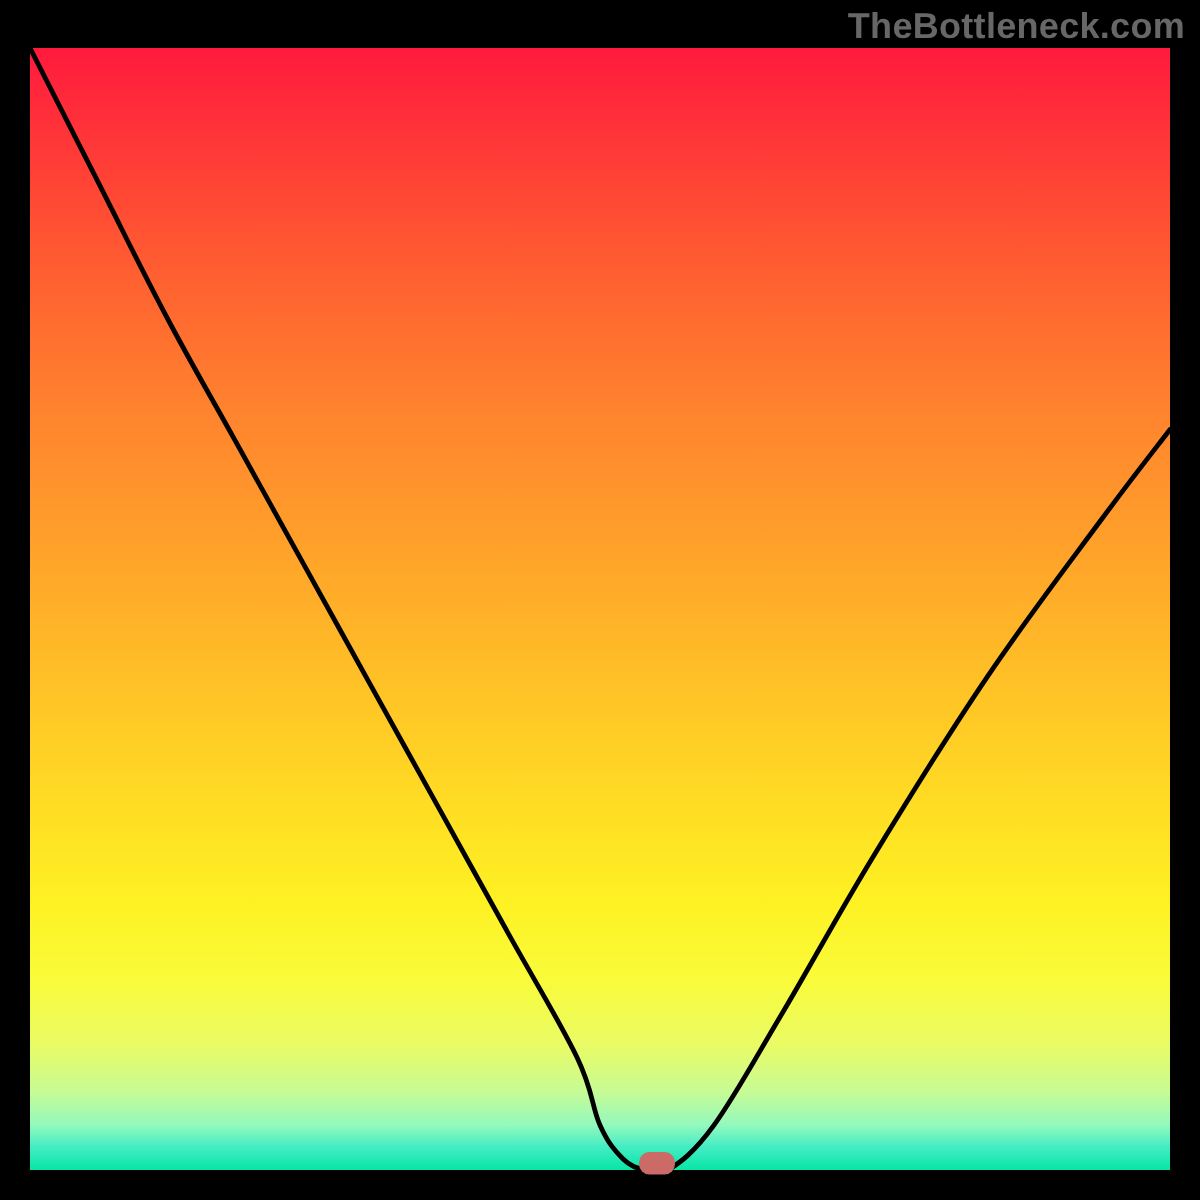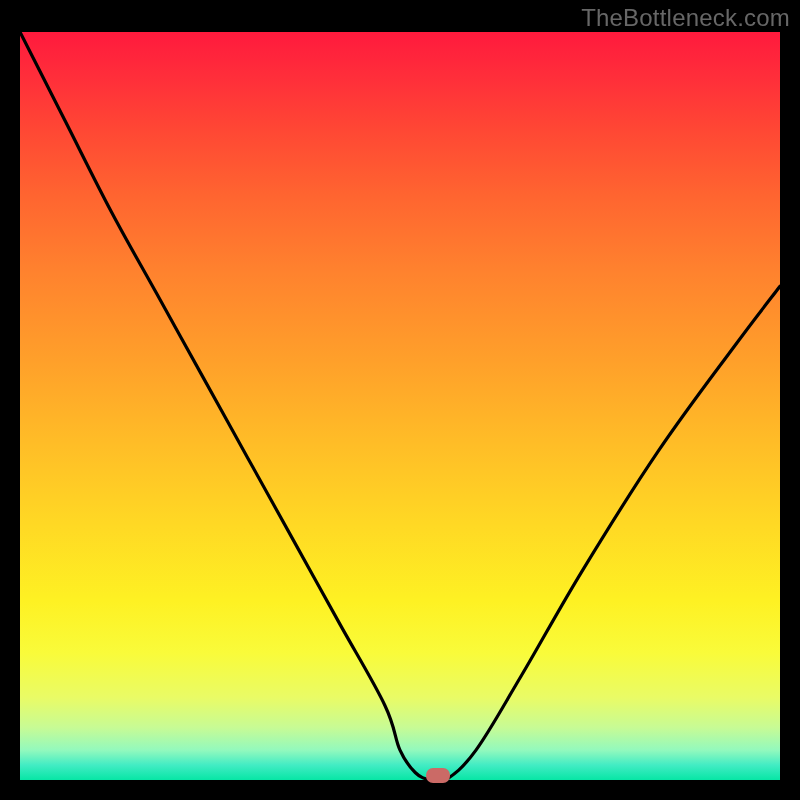--- a/index.html
+++ b/index.html
@@ -16,21 +16,21 @@
     width: 800px;
     height: 800px;
     background: #000;
   }
   .watermark {
     position: absolute;
     top: 4px;
     right: 10px;
     color: #676767;
     font-size: 24px;
-    font-weight: 400;
+    font-weight: 700;
     letter-spacing: 0.2px;
     z-index: 20;
   }
   .plot-area {
     position: absolute;
     left: 20px;
     top: 32px;
     width: 760px;
     height: 748px;
     background: linear-gradient(to bottom,

